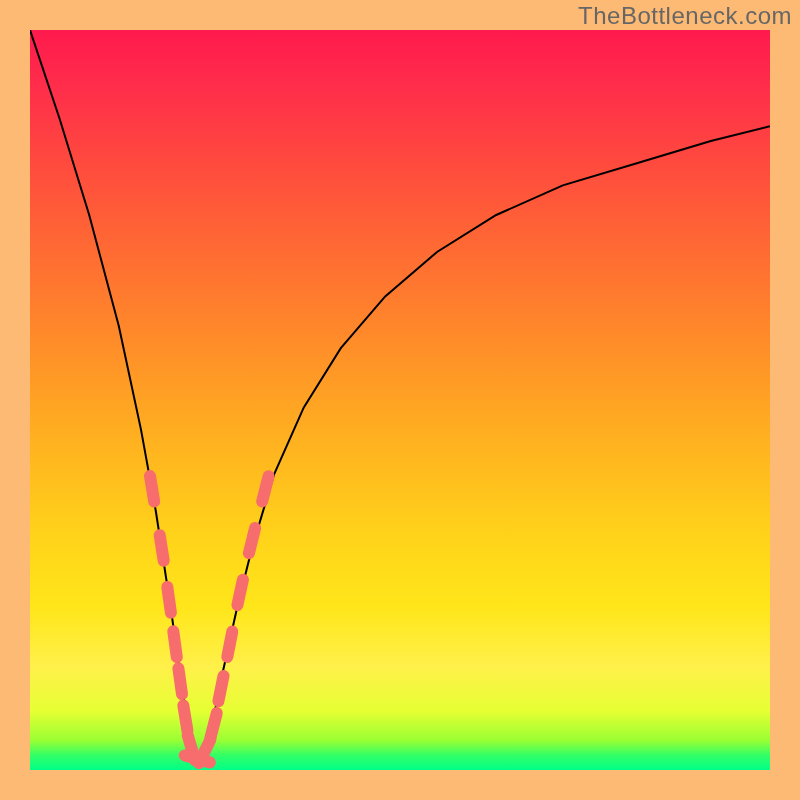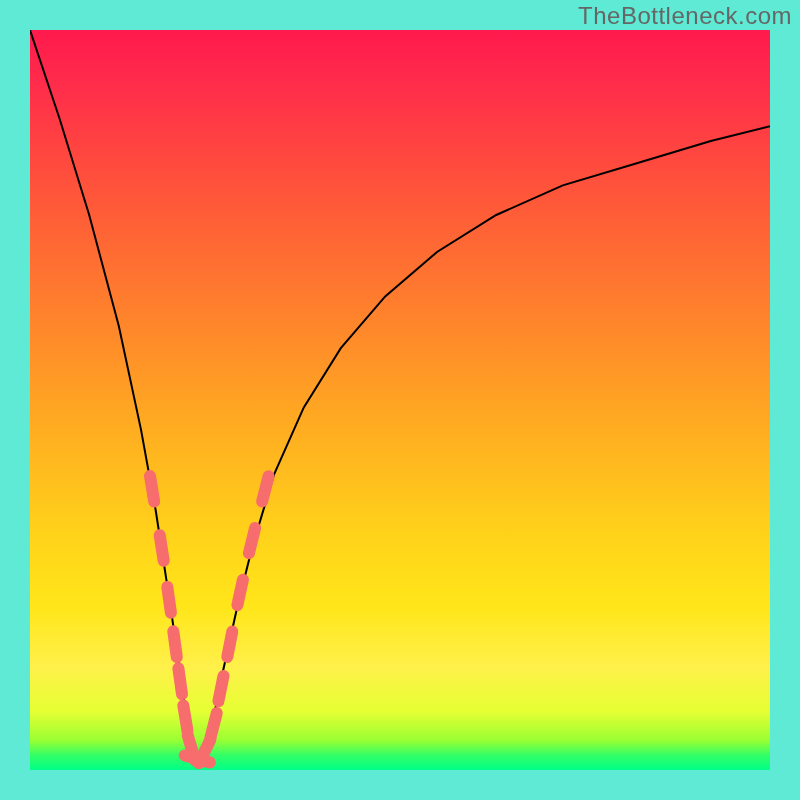--- a/index.html
+++ b/index.html
@@ -8,21 +8,21 @@
     width: 800px;
     height: 800px;
     overflow: hidden;
     background: #000;
     font-family: Arial, Helvetica, sans-serif;
   }
   .frame {
     position: absolute;
     left: 0; top: 0;
     width: 800px; height: 800px;
-    background: #5eead4;
+    background: #fdba74;
   }
   .plot-area {
     position: absolute;
     left: 30px;
     top: 30px;
     width: 740px;
     height: 740px;
     overflow: hidden;
   }
   .gradient-bg {

